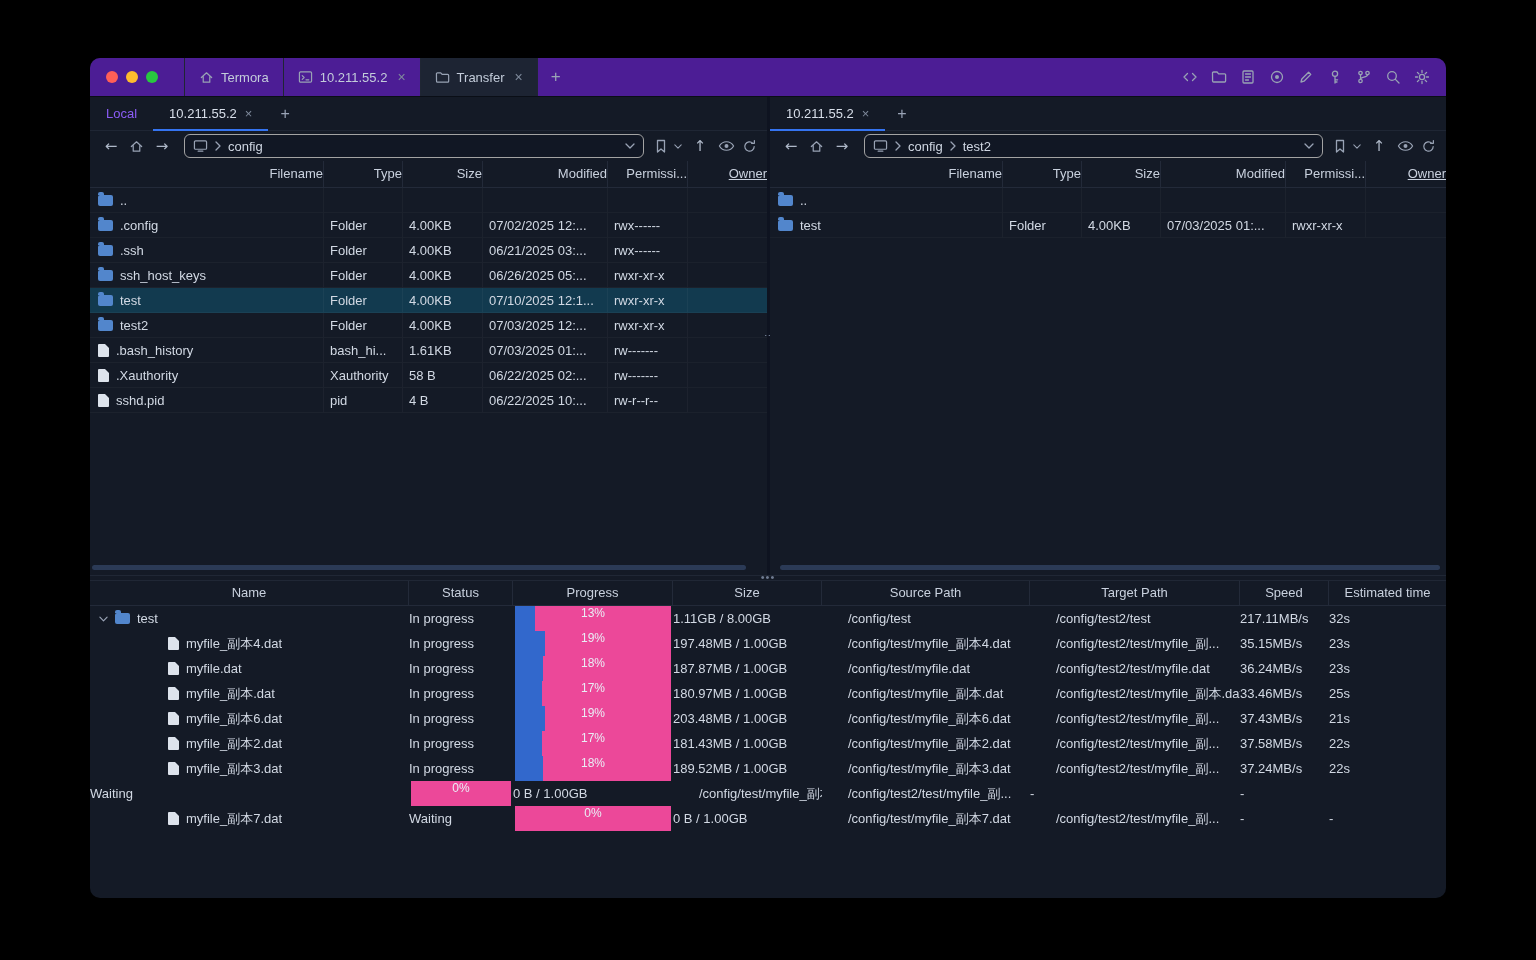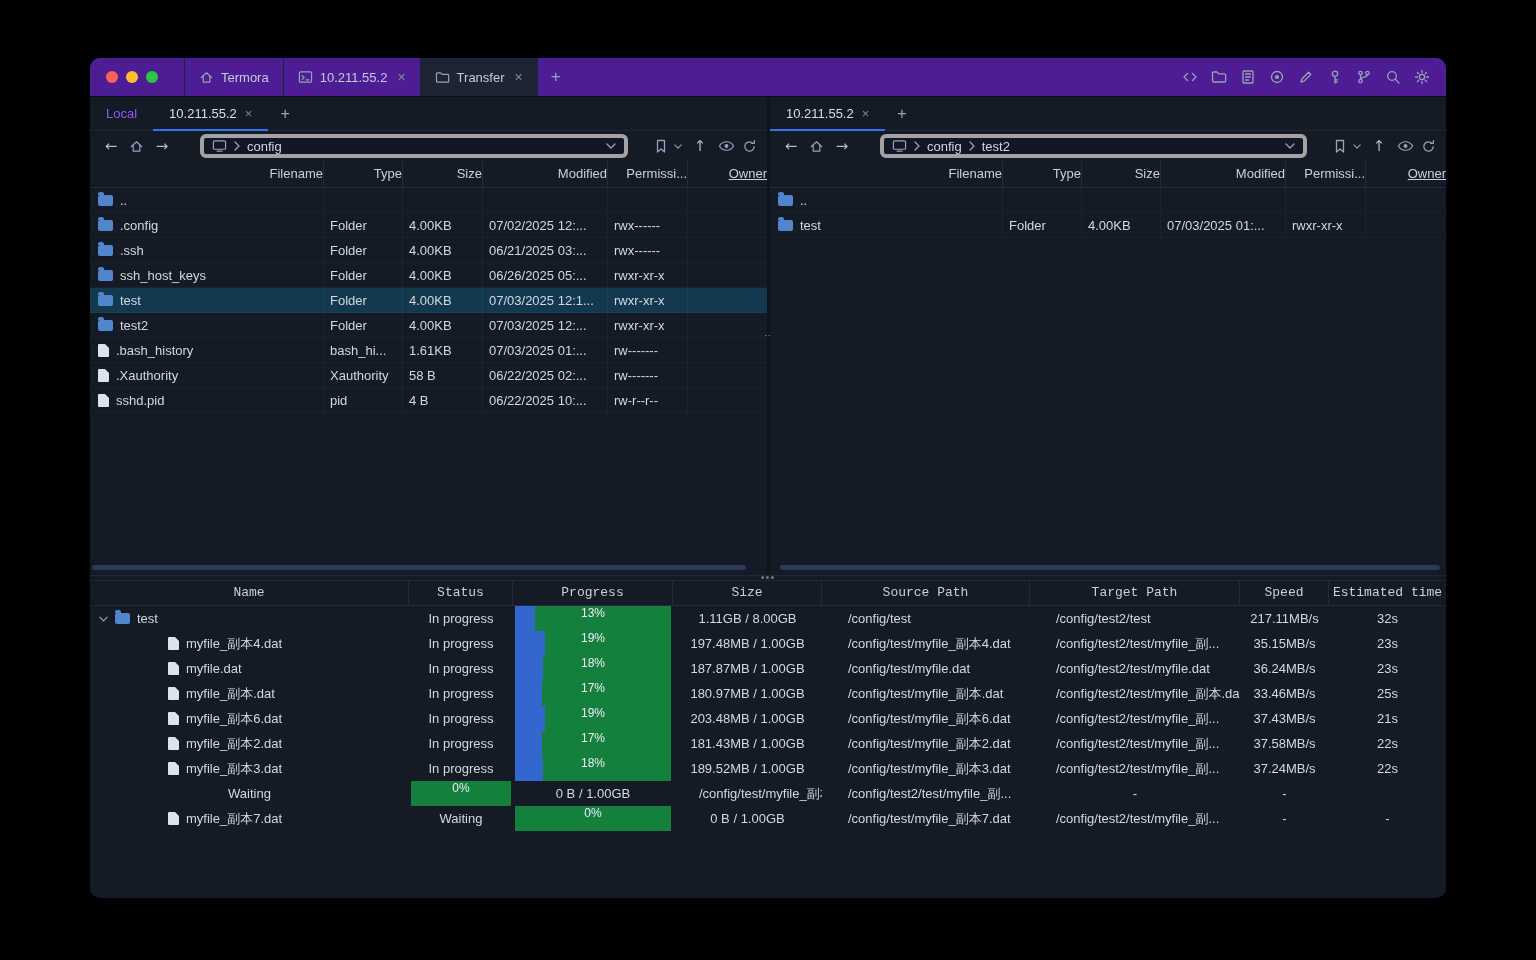--- a/index.html
+++ b/index.html
@@ -39,21 +39,21 @@
   .vsplit .dots { position:absolute; left:-3px; top:50%; transform:translateY(-50%); color:#6e7a90; font-size:11px; letter-spacing:1px; writing-mode:vertical-rl; }
 
   .panel-tabs { height:34px; flex:none; display:flex; align-items:stretch; border-bottom:1px solid #1f2634; }
   .p-tab { display:flex; align-items:center; gap:6px; padding:0 16px; position:relative; color:#8b5cf6; }
   .p-tab.active { color:#d8dfea; }
   .p-tab.active::after { content:""; position:absolute; left:0; right:0; bottom:-1px; height:2px; background:#3574f0; }
   .p-close { color:#7f8a9c; font-size:13px; margin-left:2px; }
   .p-add { display:flex; align-items:center; padding:0 12px; color:#9aa4b6; font-size:16px; }
 
   .toolbar { height:30px; flex:none; display:flex; align-items:center; gap:7px; padding:0 10px; }
-  .pathbar { flex:1; height:24px; border:4px solid #a3a3a3; border-radius:6px; background:#111724; display:flex; align-items:center; padding:0 8px; gap:7px; margin:0 20px; }
+  .pathbar { flex:1; height:24px; border:1px solid #a3a3a3; border-radius:6px; background:#111724; display:flex; align-items:center; padding:0 8px; gap:7px; margin:0 4px; }
   .crumb { color:#cfd6e2; }
   .flex1 { flex:1; }
 
   
   .grid-header { display:grid; height:27px; line-height:26px; border-bottom:1px solid #232a39; color:#c9d1de; flex:none; }
   .grid-header > div { text-align:right; border-right:1px solid #232a39; overflow:hidden; white-space:nowrap; }
   .grid-header > div:last-child { border-right:none;text-decoration:underline; }
   .lgrid { grid-template-columns:234px 79px 80px 125px 80px 1fr; }
   .rgrid { grid-template-columns:233px 79px 79px 125px 80px 1fr; }
   .frow { display:grid; height:25px; line-height:25px; }
@@ -71,31 +71,31 @@
   .fpanel.left .hthumb { left:2px; right:21px; }
   .fpanel.right .hthumb { left:10px; right:6px; }
 
   
   .hsplit { height:6px; flex:none; background:#141a26; border-top:1px solid #202735; border-bottom:1px solid #202735; position:relative; }
   .hsplit .dots { position:absolute; left:50%; top:50%; transform:translate(-50%,-58%); color:#6e7a90; font-size:11px; letter-spacing:1px; }
 
   
   .transfer { flex:1; display:flex; flex-direction:column; overflow:hidden; }
   .tgrid { grid-template-columns:319px 104px 160px 149px 208px 210px 89px 1fr; }
-  .theader { display:grid; height:25px; line-height:24px; border-bottom:1px solid #232a39; color:#c9d1de; flex:none;font-family:Liberation Mono, monospace; }
+  .theader { display:grid; height:25px; line-height:24px; border-bottom:1px solid #232a39; color:#c9d1de; flex:none; }
   .theader > div { text-align:center; border-right:1px solid #232a39; overflow:hidden; white-space:nowrap; }
   .theader > div:last-child { border-right:none; }
   .trow { display:grid; height:25px; line-height:25px; }
   .trow > div { overflow:hidden; white-space:nowrap; }
   .t-name { display:flex; align-items:center; gap:7px; padding-left:9px; }
   .t-name.child { padding-left:78px; }
-  .t-center { text-align:center; }
+  .t-center { }
   .t-path { padding:0 6px;margin-left:20px; }
   .t-prog { display:flex; align-items:center; padding:0 2px; }
-  .ptrack { position:relative; width:100%; height:28px; background:#15803d; }
+  .ptrack { position:relative; width:100%; height:28px; background:#ec4899; }
   .pfill { position:absolute; left:0; top:0; bottom:0; width:0; background:#3268cc; }
   .plabel { position:absolute; inset:0; text-align:center; font-size:12px; color:#e9eef6; line-height:17px; }
   .chev svg * { stroke:#9aa4b6; }
 </style>
 </head>
 <body>
 
 <div class="window">
 
   <div class="titlebar">
@@ -308,21 +308,21 @@
           <div>rwxr-xr-x</div>
           <div></div>
       </div>
       <div class="frow lgrid selected">
         <div class="fname">
             <span class="icon-folder"></span>
             <span>test</span>
           </div>
         <div>Folder</div>
           <div>4.00KB</div>
-          <div>07/03/2025 12:1...</div>
+          <div>07/10/2025 12:1...</div>
           <div>rwxr-xr-x</div>
           <div></div>
       </div>
       <div class="frow lgrid">
         <div class="fname">
             <span class="icon-folder"></span>
             <span>test2</span>
           </div>
         <div>Folder</div>
           <div>4.00KB</div>

